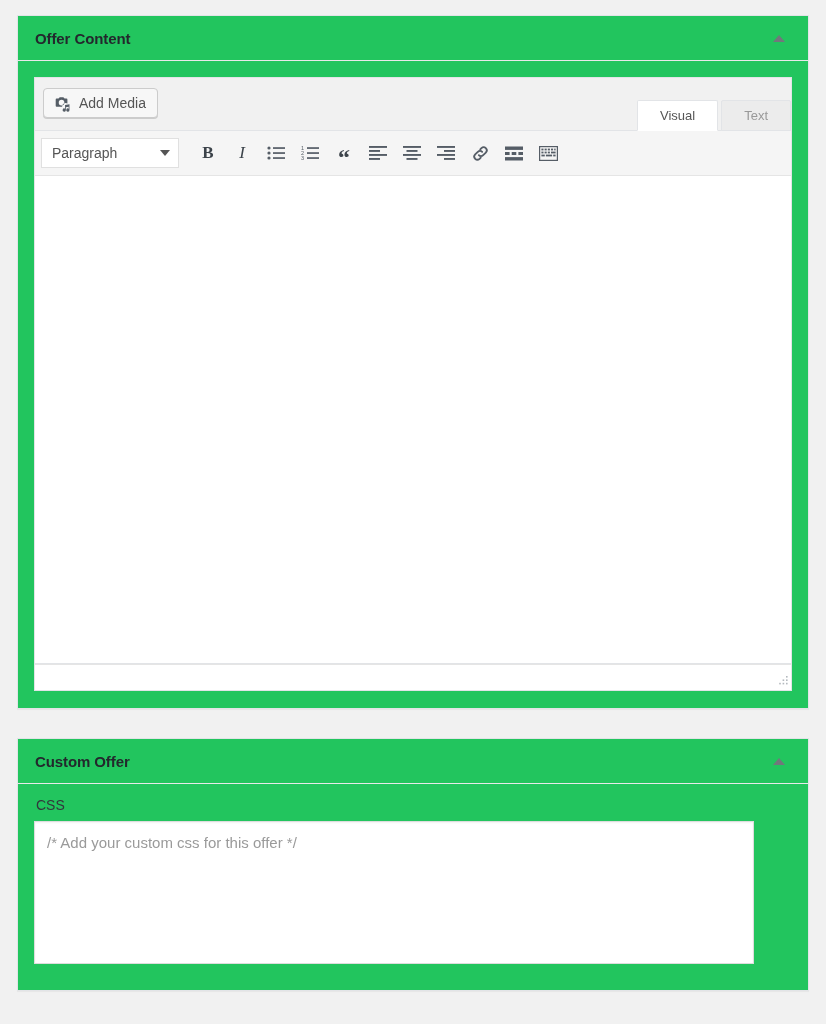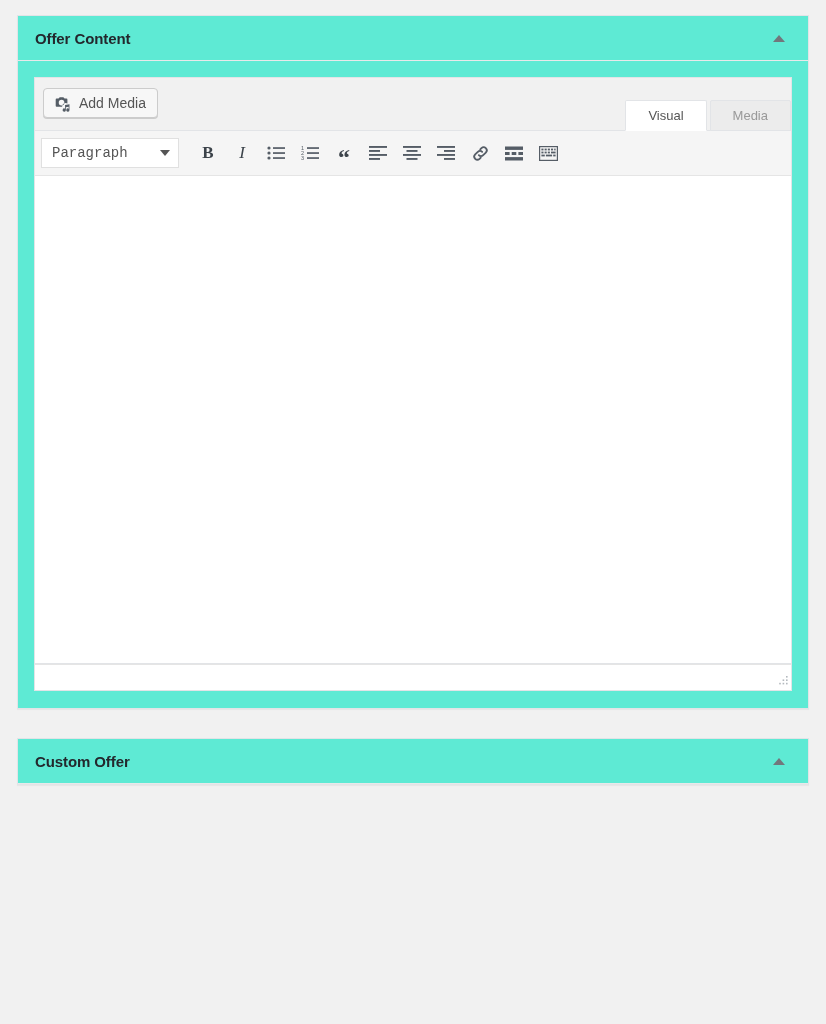--- a/index.html
+++ b/index.html
@@ -19,21 +19,21 @@
 
   .page {
     position: relative;
     width: 826px;
     height: 1024px;
     padding: 15px 17px 0 17px;
   }
 
   
   .postbox {
-    background: #5eead4;
+    background: #22c55e;
     border: 1px solid #e2e4e7;
     box-shadow: 0 1px 1px rgba(0,0,0,.04);
     margin-bottom: 29px;
   }
 
   .postbox-header {
     position: relative;
     display: flex;
     align-items: center;
     height: 45px;
@@ -146,21 +146,21 @@
     justify-content: space-between;
     width: 138px;
     height: 30px;
     padding: 0 8px 0 10px;
     margin-right: 12px;
     background: #fff;
     border: 1px solid #e0e0e0;
     color: #555;
     font-size: 14px;
     cursor: pointer;
-    font-family: Liberation Mono, monospace;
+    font-family: Liberation Sans, sans-serif;
   }
   .mce-listbox .caret-down {
     width: 0; height: 0;
     border-left: 5px solid transparent;
     border-right: 5px solid transparent;
     border-top: 6px solid #555;
   }
   .mce-btn {
     width: 34px;
     height: 30px;
@@ -249,21 +249,21 @@
               <svg width="18" height="18" viewBox="0 0 20 20" fill="#555d66" aria-hidden="true">
                 <path d="M16 9.5V5a1 1 0 0 0-1-1h-2.2l-.9-1.2a1 1 0 0 0-.8-.4H7.9a1 1 0 0 0-.8.4L6.2 4H4a1 1 0 0 0-1 1v7a1 1 0 0 0 1 1h6.1a4 4 0 0 1 5.9-3.5zM9.5 11.6a3.1 3.1 0 1 1 0-6.2 3.1 3.1 0 0 1 0 6.2z"></path>
                 <path d="M13.4 11.2v4a1.8 1.8 0 1 0 .9 1.5v-3l3.1-.7v2.2a1.8 1.8 0 1 0 .9 1.5v-6.3l-4.9 .8z"></path>
               </svg>
             </span>
             <span>Add Media</span>
           </button>
 
           <div class="wp-editor-tabs">
             <button class="wp-switch-editor active">Visual</button>
-            <button class="wp-switch-editor">Media</button>
+            <button class="wp-switch-editor">Text</button>
           </div>
         </div>
 
         <div class="mce-toolbar-grp">
 
           <div class="mce-listbox">
             <span>Paragraph</span>
             <span class="caret-down"></span>
           </div>
 
@@ -404,15 +404,19 @@
 
   <section class="postbox">
 
     <div class="postbox-header">
       <h2 class="postbox-title">Custom Offer</h2>
       <button class="handle-toggle" aria-label="Toggle panel: Custom Code">
         <span class="caret-up"></span>
       </button>
     </div>
 
+    <div class="cc-inside">
+      <label class="cc-label">CSS</label>
+      <textarea class="cc-textarea" placeholder="/* Add your custom css for this offer */" style=""></textarea>
+    </div>
   </section>
 
 </div>
 
 </body></html>

